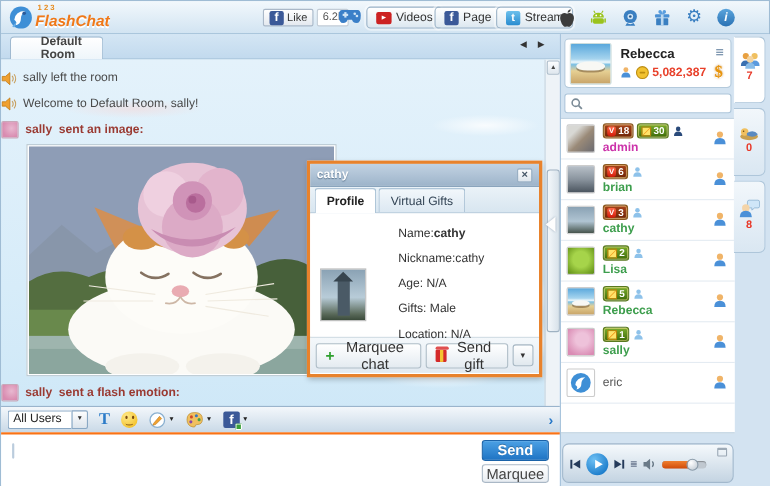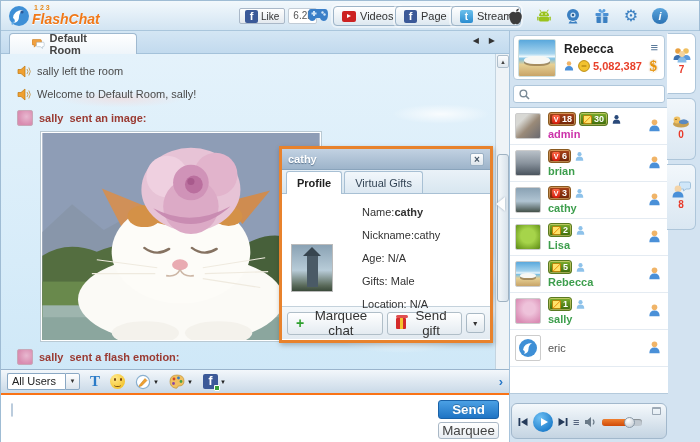--- a/index.html
+++ b/index.html
@@ -41,37 +41,37 @@
   .ti { width:18px; height:18px; display:flex; align-items:center; justify-content:center; }
   .gear-g { font-size:16px; color:#3a7fc1; line-height:18px; }
   .info-c { width:16px; height:16px; border-radius:50%; background:linear-gradient(#5aa4dc,#2a72b4);
             color:#fff; font-weight:bold; font-size:11px; font-style:italic; text-align:center;
             line-height:16px; }
 
   
   .chat-pane { position:absolute; left:0; top:30px; width:508px; height:412px; }
   .tabbar { position:absolute; left:0; top:0; width:508px; height:23px;
             background:linear-gradient(#d4e6f4,#c2daee); border-bottom:1px solid #a4c2da; }
-  .room-tab { position:absolute; left:8px; top:2px; height:21px; width:128px;
+  .room-tab { position:absolute; left:8px; top:2px; height:21px; width:85px;
               background:linear-gradient(#ffffff,#eef5fa); border:1px solid #9fb9d0; border-bottom:none;
               border-radius:4px 4px 0 0; display:flex; align-items:center; gap:5px; padding:0 22px;
               font-weight:bold; color:#444; }
   .tab-arrows { position:absolute; right:14px; top:5px; display:flex; gap:10px; color:#333;
                 font-size:8px; }
   .tab-arrows span { cursor:pointer; }
 
   .chat-area { position:absolute; left:0; top:23px; width:508px; height:345px; overflow:hidden;
     background:
       radial-gradient(90px 12px at 120px 45px, rgba(245,215,215,.55), transparent 70%),
       radial-gradient(70px 14px at 440px 60px, rgba(255,255,255,.8), transparent 70%),
       radial-gradient(130px 26px at 440px 215px, rgba(255,255,255,.95), transparent 70%),
       radial-gradient(110px 24px at 480px 255px, rgba(255,255,255,.9), transparent 70%),
       radial-gradient(90px 20px at 400px 285px, rgba(255,255,255,.8), transparent 70%),
       linear-gradient(180deg,#e4f2fb 0%,#d7ecf9 60%,#cde7f7 100%);
-    padding:6px 0 0 16px; }
+    padding:6px 0 0 0; }
   .msg-sys { display:flex; align-items:center; gap:6px; height:16px; margin:3px 0 7px; color:#4a4a4a; }
   .msg-user { display:flex; align-items:center; gap:6px; height:18px; margin:6px 0 4px;
               color:#9a3a32; font-weight:bold; }
   .mini-av { width:16px; height:16px; border:1px solid #c8a8b8; border-radius:2px;
              background:radial-gradient(circle at 60% 40%, #e8b8d0, #d98cb0 70%); }
   .cat-wrap { width:282px; height:211px; margin:4px 0 6px 23px; border:1px solid #b9c9d3;
               background:#fff; padding:1px; }
 
   .chat-scroll { position:absolute; right:0; top:0; width:14px; height:345px; background:#eef3f7;
                  border-left:1px solid #c4d4e0; }

